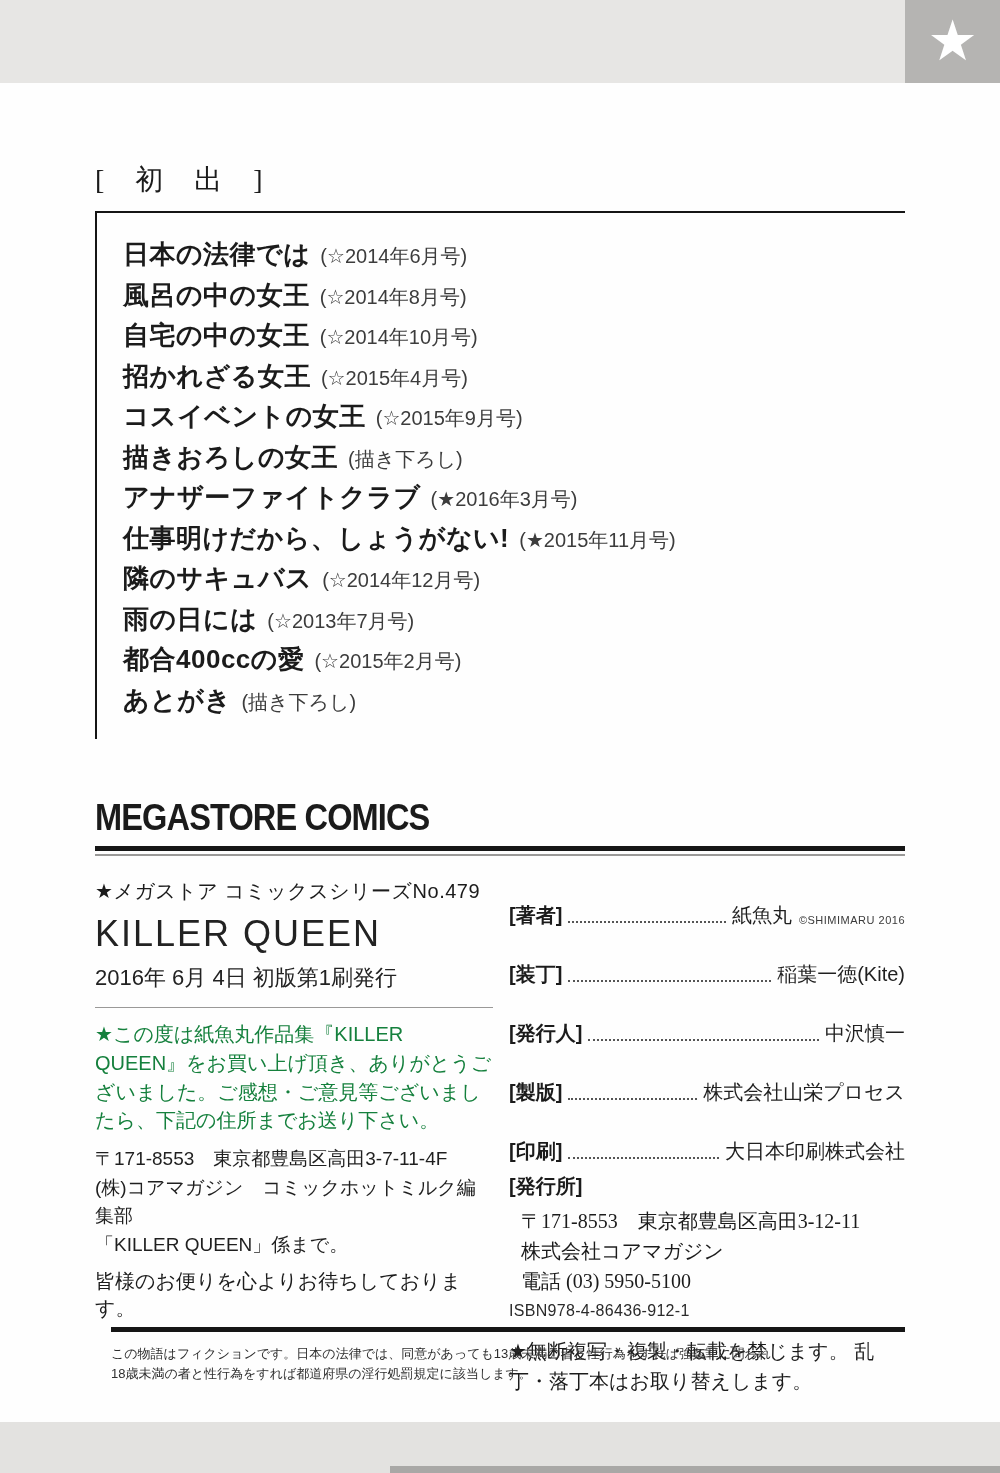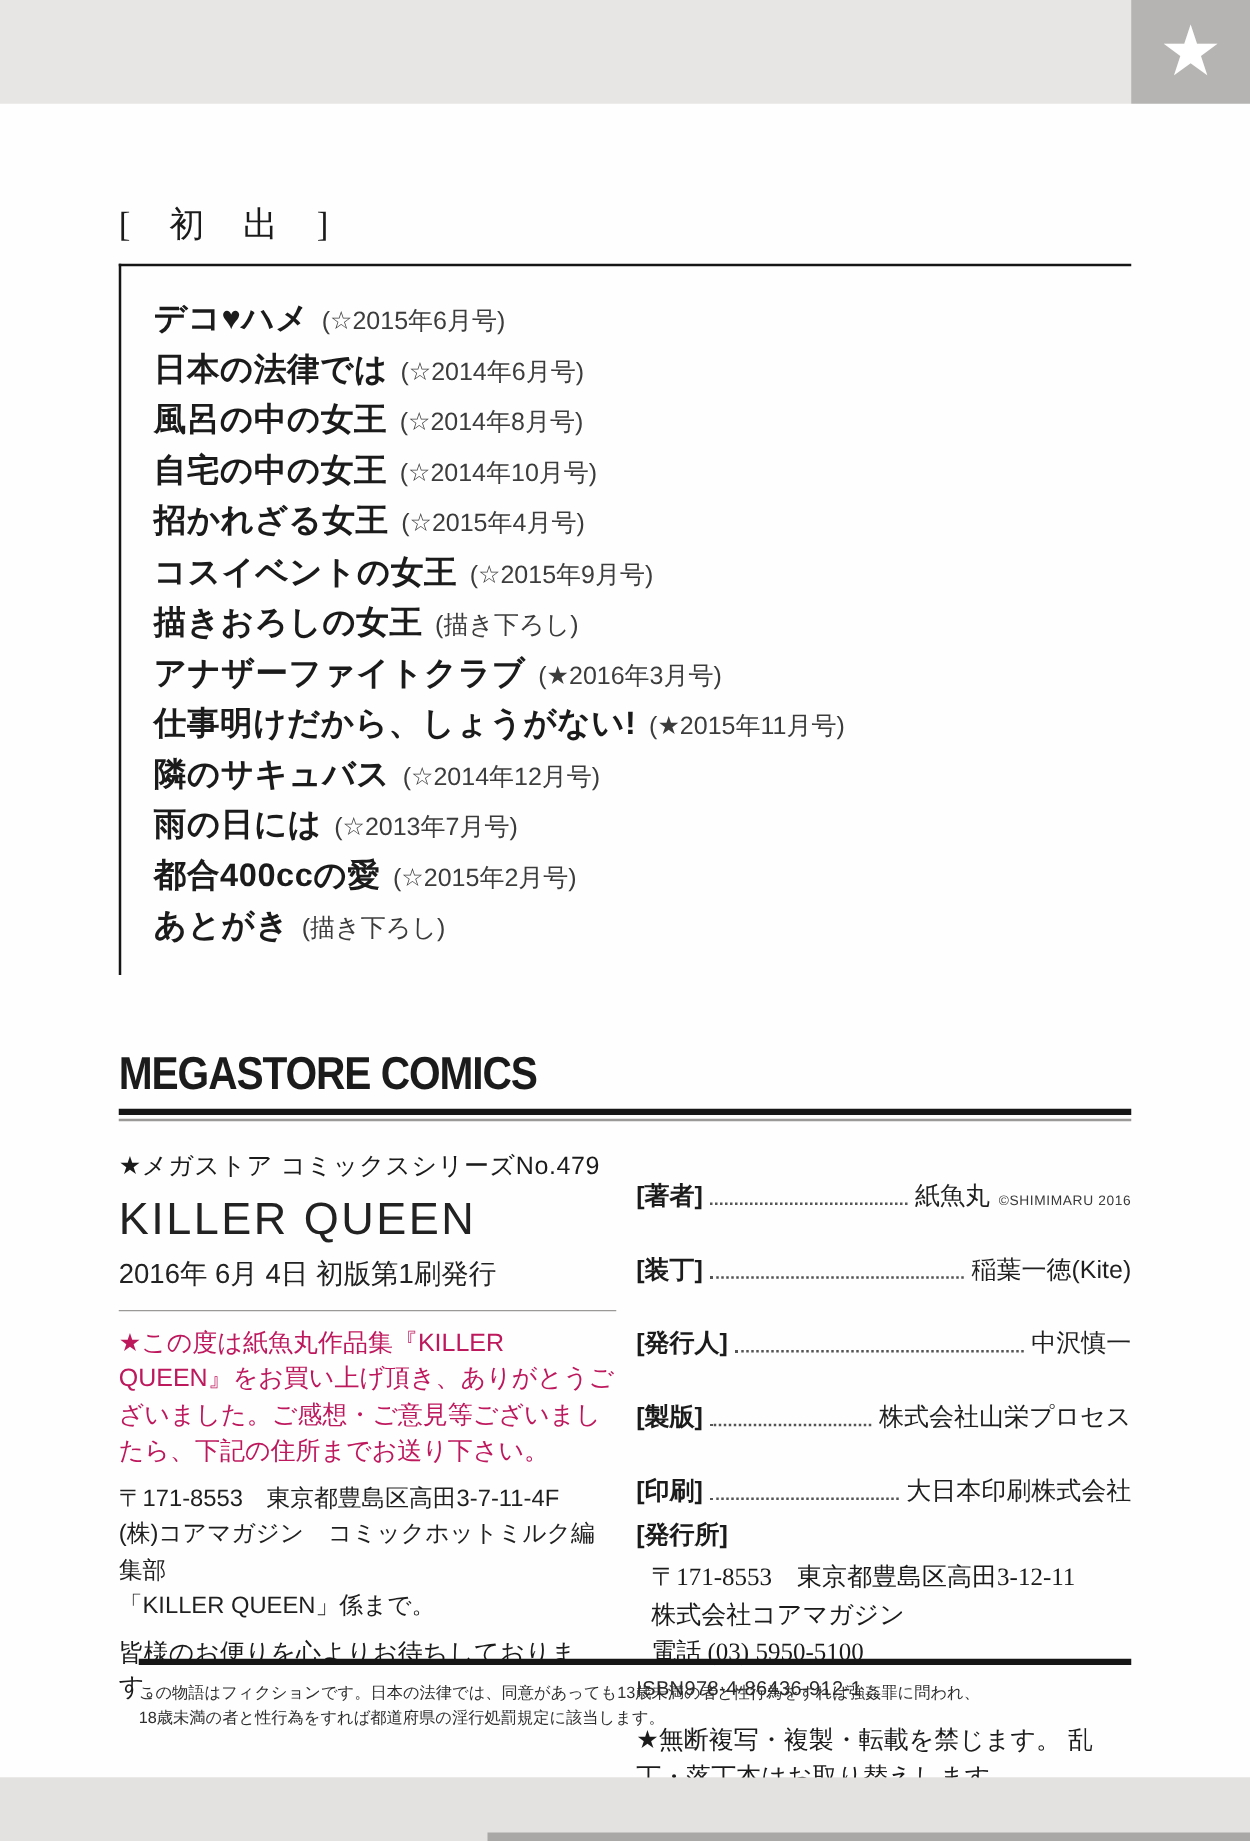--- a/index.html
+++ b/index.html
@@ -68,21 +68,21 @@
 
   
   .cols { display:flex; margin-top:22px; }
   .col-left { width:398px; flex:none; }
   .col-right { flex:1; padding-left:16px; }
 
   .series { font-size:20px; letter-spacing:0.5px; }
   .book-title { font-size:36px; letter-spacing:2px; margin-top:8px; color:#222; }
   .edition { font-size:22px; margin-top:8px; color:#222; }
   .left-divider { margin-top:14px; border-top:1px solid #9a9998; }
-  .thanks { margin-top:12px; font-size:20px; line-height:1.44; color:#be185d; }
+  .thanks { margin-top:12px; font-size:20px; line-height:1.44; color:#15803d; }
   .addr { margin-top:10px; font-size:19px; line-height:1.5; color:#1f1f1f; }
   .closing { margin-top:9px; font-size:20px; }
 
   .credit-row { display:flex; align-items:flex-end; margin-bottom:8px; font-size:20px; white-space:nowrap; }
   .credit-label { font-weight:600;margin-top:24px; }
   .credit-dots { flex:1; border-bottom:2px dotted #555; margin:0 6px 6px 6px; min-width:20px; }
   .credit-value { color:#1f1f1f; }
   .copyright { font-size:11px; color:#3a3a3a; margin-left:7px; padding-bottom:3px; letter-spacing:0.5px; }
 
   .pub-label { font-size:20px; font-weight:600; margin-top:4px; }
@@ -106,24 +106,20 @@
   </div>
 
   <div class="paper">
     <div class="content">
 
       <div class="header-row">
         <div class="shoshutsu">[ 初 出 ]</div>
       </div>
 
       <div class="toc">
-        <div class="toc-row">
-            <span class="toc-title">デコ♥ハメ</span>
-            <span class="toc-note">(☆2015年6月号)</span>
-          </div>
         <div class="toc-row">
             <span class="toc-title">日本の法律では</span>
             <span class="toc-note">(☆2014年6月号)</span>
           </div>
         <div class="toc-row">
             <span class="toc-title">風呂の中の女王</span>
             <span class="toc-note">(☆2014年8月号)</span>
           </div>
         <div class="toc-row">
             <span class="toc-title">自宅の中の女王</span>

